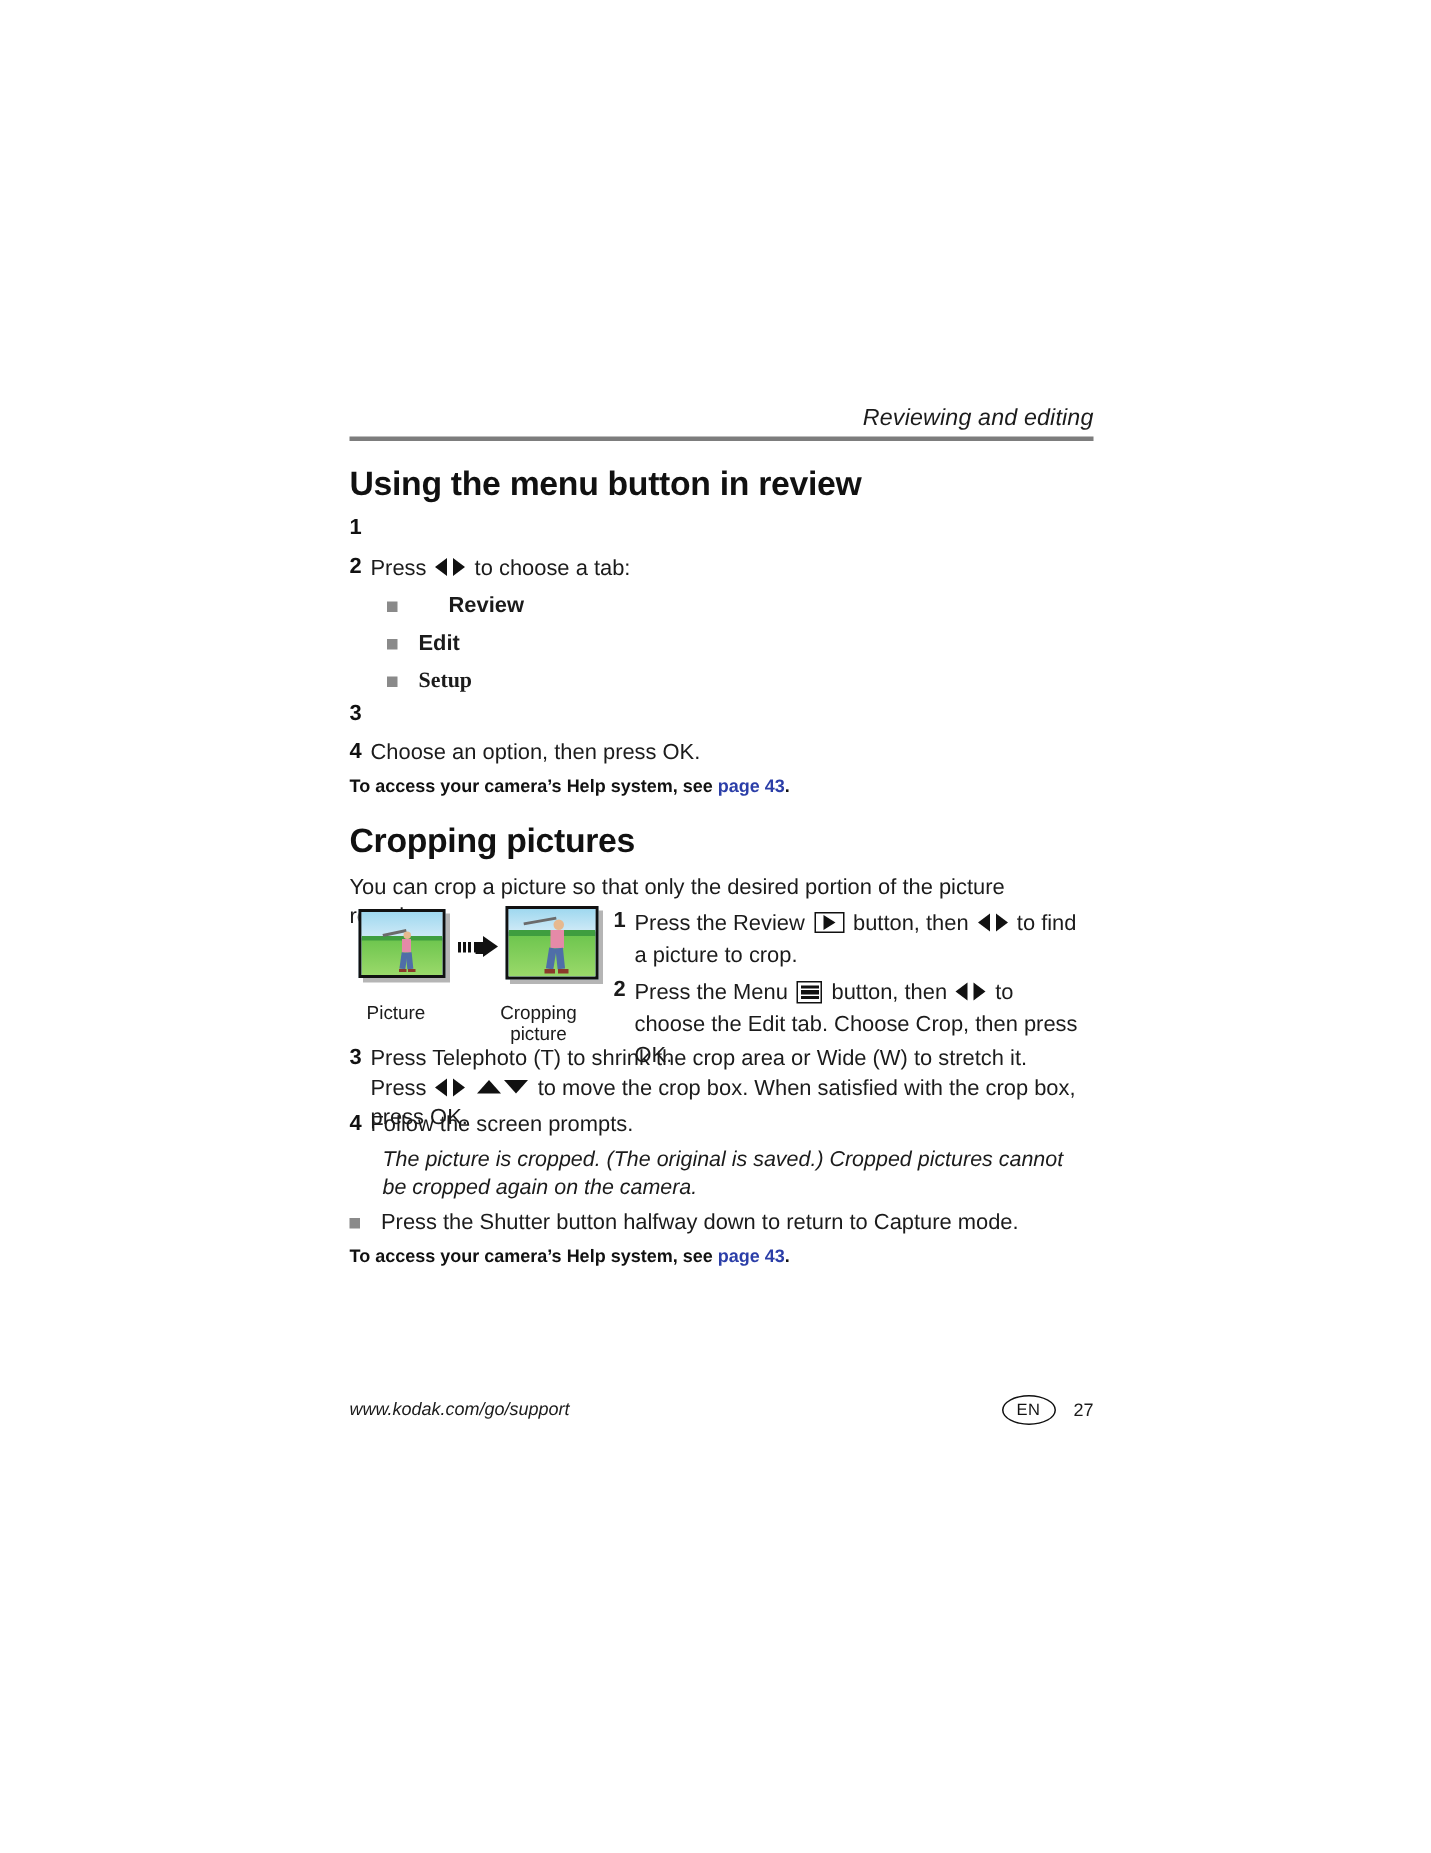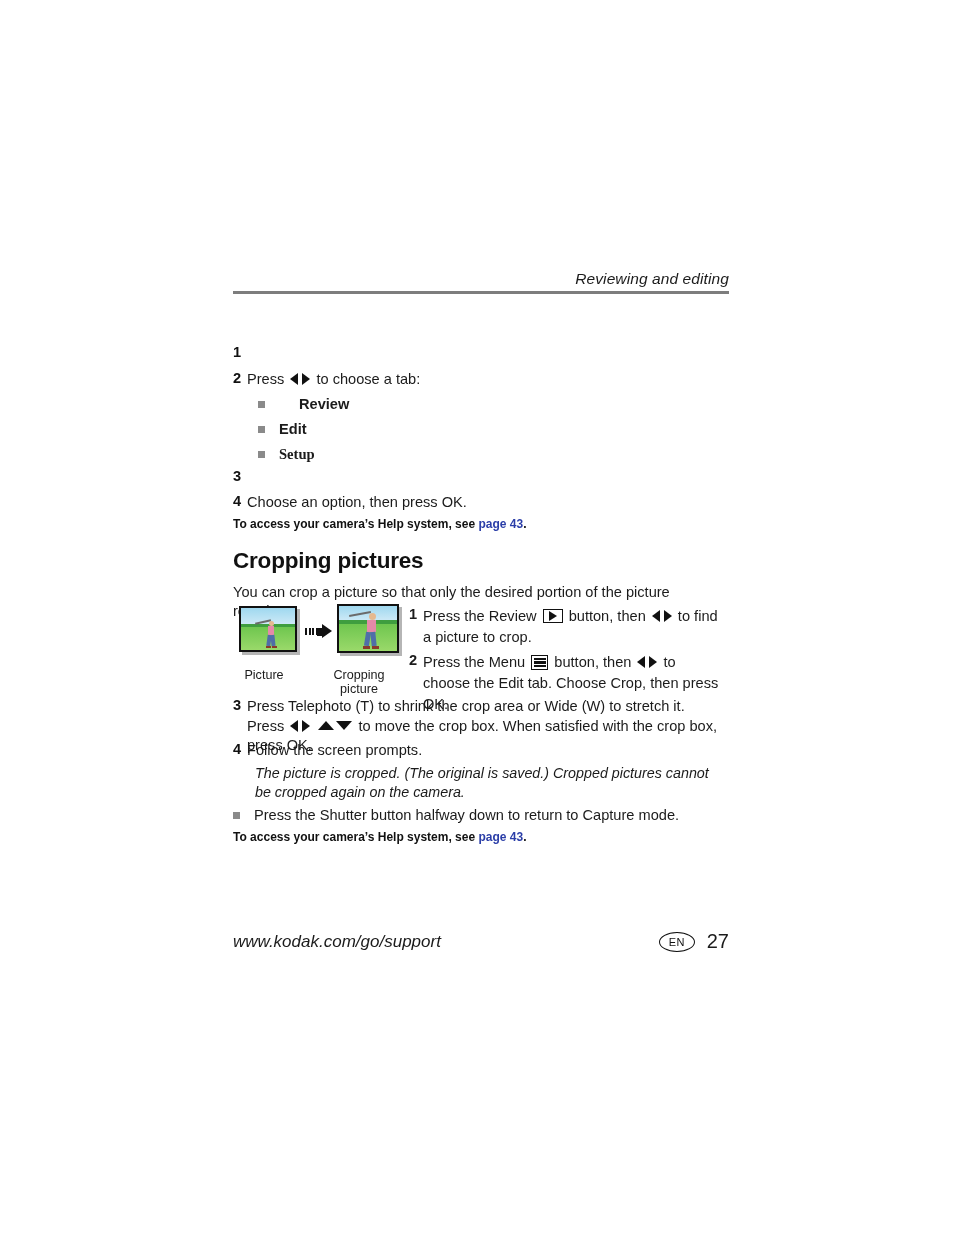--- a/index.html
+++ b/index.html
@@ -306,21 +306,21 @@
     line-height: 19px;
     width: 470px;
   }
 
   
   .footer-url {
     position: absolute;
     left: 0;
     top: 932px;
     font-style: italic;
-    font-size: 17px;
+    font-size: 12px;
     color: #1b1b1b;
   }
   .footer-right {
     position: absolute;
     right: 0;
     top: 930px;
     display: flex;
     align-items: center;
     gap: 12px;
   }
@@ -330,32 +330,33 @@
     border: 1.5px solid #111;
     border-radius: 50%;
     font-size: 11px;
     display: flex;
     align-items: center;
     justify-content: center;
     letter-spacing: 0.3px;
     color: #111;
   }
   .pageno {
-    font-size: 20px;
+    font-size: 12px;
     color: #1b1b1b;
   }
 </style>
 </head>
 <body>
 
 <div class="page">
 
   <div class="running-head">Reviewing and editing</div>
   <div class="head-rule"></div>
 
+  <h1 class="h1" id="sec-menu-title">Using the menu button in review</h1>
 
   <div class="step" style="top:344px; left:0; width:496px;">
     <span class="num">1</span>
   </div>
 
   <div class="step" style="top:370px; left:0; width:496px;">
     <span class="num">2</span>
     <span class="txt"><span>Press </span><span class="icon-lr"></span><span> to choose a tab:</span></span>
   </div>
 

